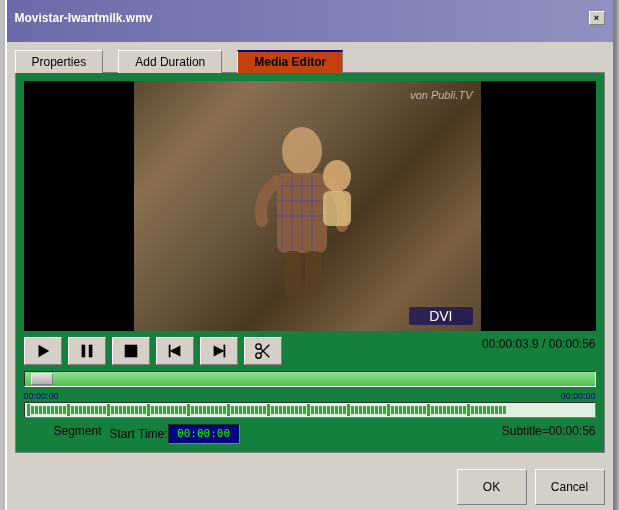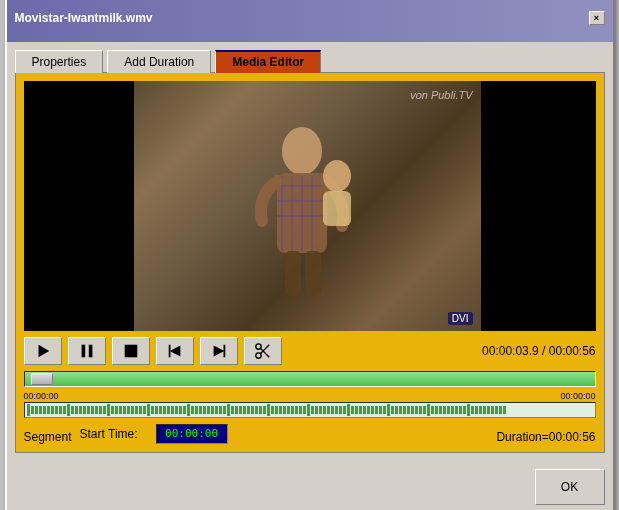--- a/index.html
+++ b/index.html
@@ -55,21 +55,21 @@
       color: #000;
     }
 
     .window-body {
       padding: 8px;
     }
 
     
     .tabs {
       display: flex;
-      gap: 4px;
+      gap: 15px;
       margin-bottom: -1px;
       position: relative;
       z-index: 1;
     }
 
     .tab {
       padding: 4px 16px;
       background: #d4d0c8;
       border: 1px solid #808080;
       border-bottom: none;
@@ -84,21 +84,21 @@
       font-weight: bold;
       border-top: 2px solid #000080;
       padding-top: 3px;
       z-index: 2;
       position: relative;
     }
 
     .tab-content {
       border: 1px solid #808080;
       border-top-color: #808080;
-      background: #eab308;
+      background: #15803d;
       padding: 8px;
     }
 
     
     .video-container {
       background: #000;
       width: 100%;
       height: 250px;
       position: relative;
       overflow: hidden;
@@ -164,29 +164,28 @@
       font-style: italic;
     }
 
     
     .logo-bottom {
       position: absolute;
       bottom: 6px;
       right: 8px;
       background: rgba(0,0,100,0.6);
       color: white;
-      font-size: 10px;
-      padding: 1px 4px;
+      font-size: 14px;
+      padding: 1px 20px;
       border-radius: 2px;
     }
 
     
     .controls-row {
       display: flex;
-      align-items: center;
       gap: 6px;
       margin-top: 6px;
     }
 
     .ctrl-btn {
       width: 38px;
       height: 28px;
       background: #d4d0c8;
       border: 1px solid #808080;
       border-top-color: #ffffff;
@@ -280,34 +279,35 @@
       flex-shrink: 0;
     }
 
     .tick.tall {
       height: 12px;
     }
 
     
     .segment-row {
       display: flex;
-      align-items: flex-end;
+      align-items: flex-start;
       margin-top: 6px;
       gap: 8px;
+      margin-left: 30px;
     }
 
     .segment-label {
       font-size: 12px;
       color: #000;
     }
 
     .time-field-group {
       display: flex;
       align-items: center;
-      gap: 18px;
+      gap: 0;
     }
 
     .time-field-label {
       font-size: 12px;
     }
 
     .time-input {
       width: 72px;
       height: 20px;
       background: #000080;
@@ -593,23 +593,24 @@
             </div>
         </div>
       </div>
 
       <div class="segment-row">
         <span class="segment-label">Segment</span>
         <div class="time-field-group">
           <span class="time-field-label">Start Time:</span>
           <input class="time-input" type="text" value="00:00:00" style="">
         </div>
-        <span class="duration-text">Duration=00:00:56</span>
+        <span class="duration-text">Subtitle=00:00:56</span>
       </div>
 
     </div>
 
     <div class="bottom-row">
       <div class="dialog-btn">OK</div>
+      <div class="dialog-btn">Cancel</div>
     </div>
 
   </div>
 </div>
 
 </body></html>

